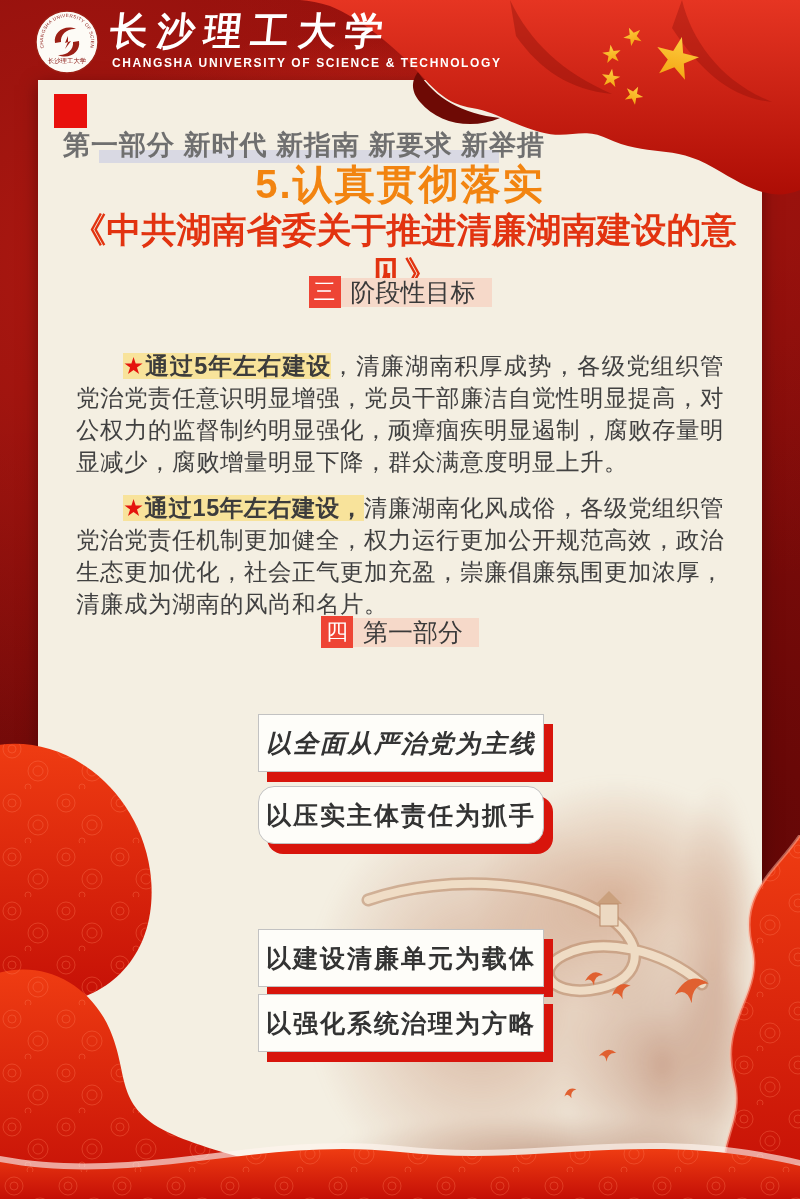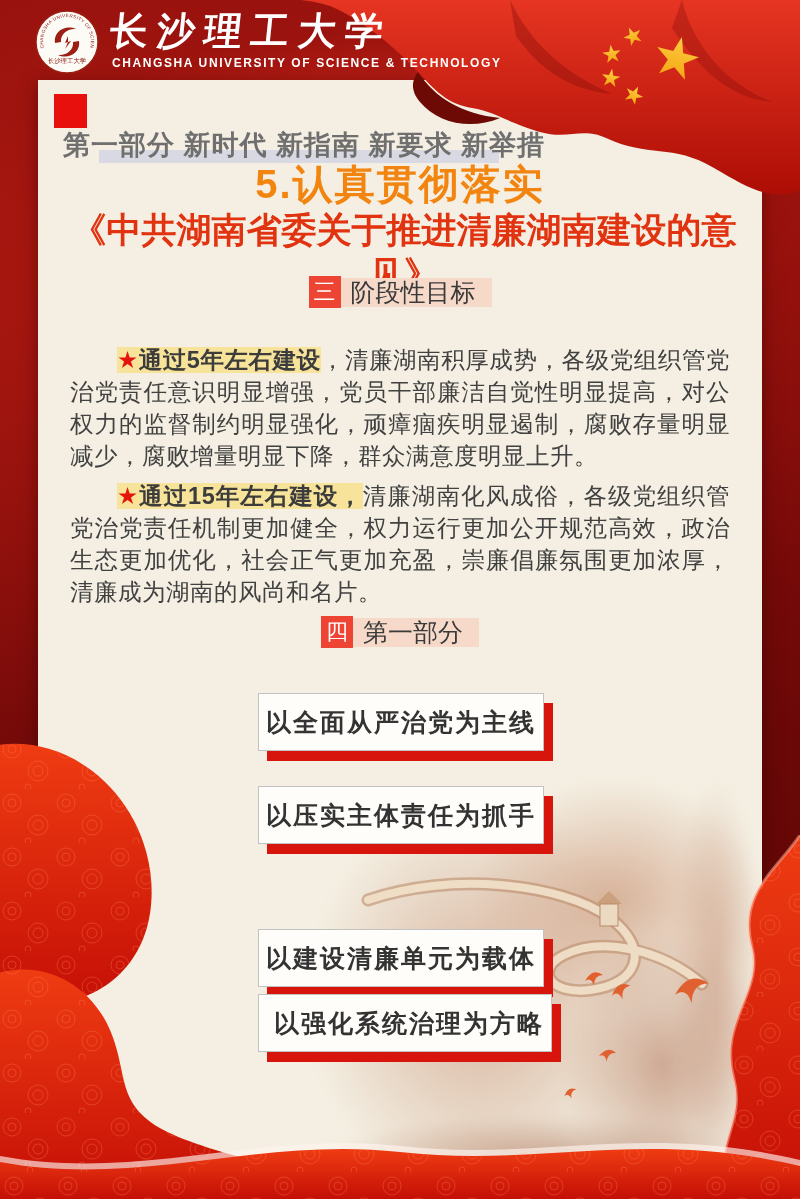--- a/index.html
+++ b/index.html
@@ -32,30 +32,30 @@
   .chip-row.goals{top:196px;}
   .chip-row.methods{top:536px;}
   .chip{display:flex;align-items:center;}
   .chip-num{width:32px;height:32px;background:#ee4434;color:#fff;font-size:22px;
     display:flex;align-items:center;justify-content:center;flex:none;}
   .chip-label{background:#f6d9c9;height:29px;line-height:29px;padding:0 16px 0 10px;
     font-size:25px;color:#3a3a3a;white-space:nowrap;}
   
   .bodytext{position:absolute;left:24px;right:24px;top:256px;z-index:5;
     font-size:23.5px;line-height:32px;color:#414141;text-align:justify;letter-spacing:.5px;}
-  .bodytext p{margin:8px;text-indent:2em;}
+  .bodytext p{margin:14px;text-indent:2em;}
   .hl{background:#f8e39b;}
   .hl-star{color:#e5150d;}
   .hl-lead{font-weight:bold;color:#3c3c3c;}
   
   .mbox{position:absolute;left:220px;width:284px;height:56px;background:#fefdf9;
     border:1px solid #c2c2c2;box-shadow:9px 10px 0 #d8150c;z-index:6;
     display:flex;align-items:center;justify-content:center;
     font-size:25px;font-weight:bold;color:#333;letter-spacing:2px;white-space:nowrap;}
-  .mbox.b0{top:613px;} .mbox.b1{top:706px;} .mbox.b2{top:810px;margin-top:39px;} .mbox.b3{top:914px;padding-left:8px;}
+  .mbox.b0{top:634px;font-style:italic;} .mbox.b1{top:706px;border-radius:16px;} .mbox.b2{top:810px;margin-top:39px;} .mbox.b3{top:914px;}
   
   .greatwall{position:absolute;left:270px;top:700px;width:454px;height:419px;z-index:1;}
   .greatwall::before{content:"";position:absolute;inset:0;filter:blur(6px);
     background:
       radial-gradient(closest-side at 68% 28%, rgba(198,140,108,.6), transparent),
       radial-gradient(closest-side at 38% 52%, rgba(186,120,88,.5), transparent),
       radial-gradient(closest-side at 78% 68%, rgba(168,98,68,.5), transparent),
       radial-gradient(closest-side at 52% 90%, rgba(152,86,58,.45), transparent),
       radial-gradient(closest-side at 90% 45%, rgba(178,108,78,.4), transparent);}
   .greatwall svg{position:absolute;inset:0;}

